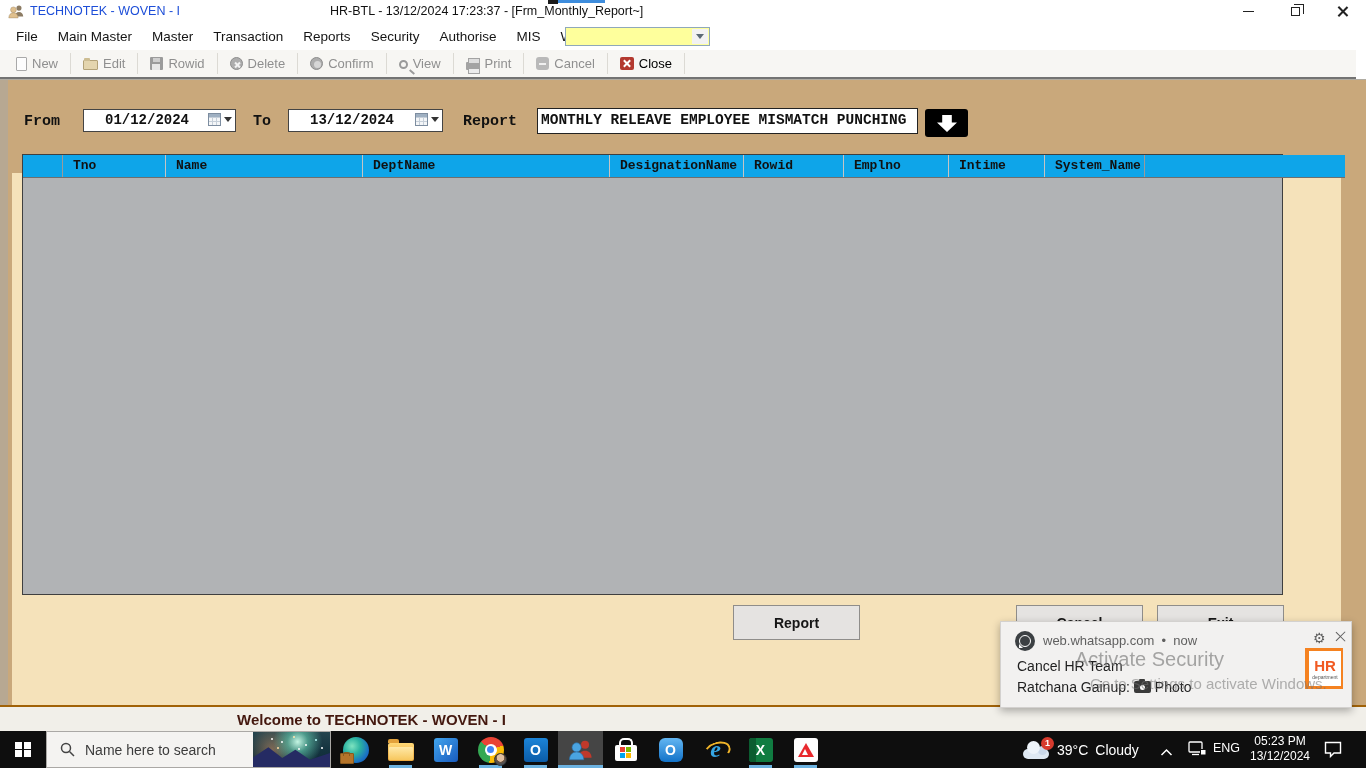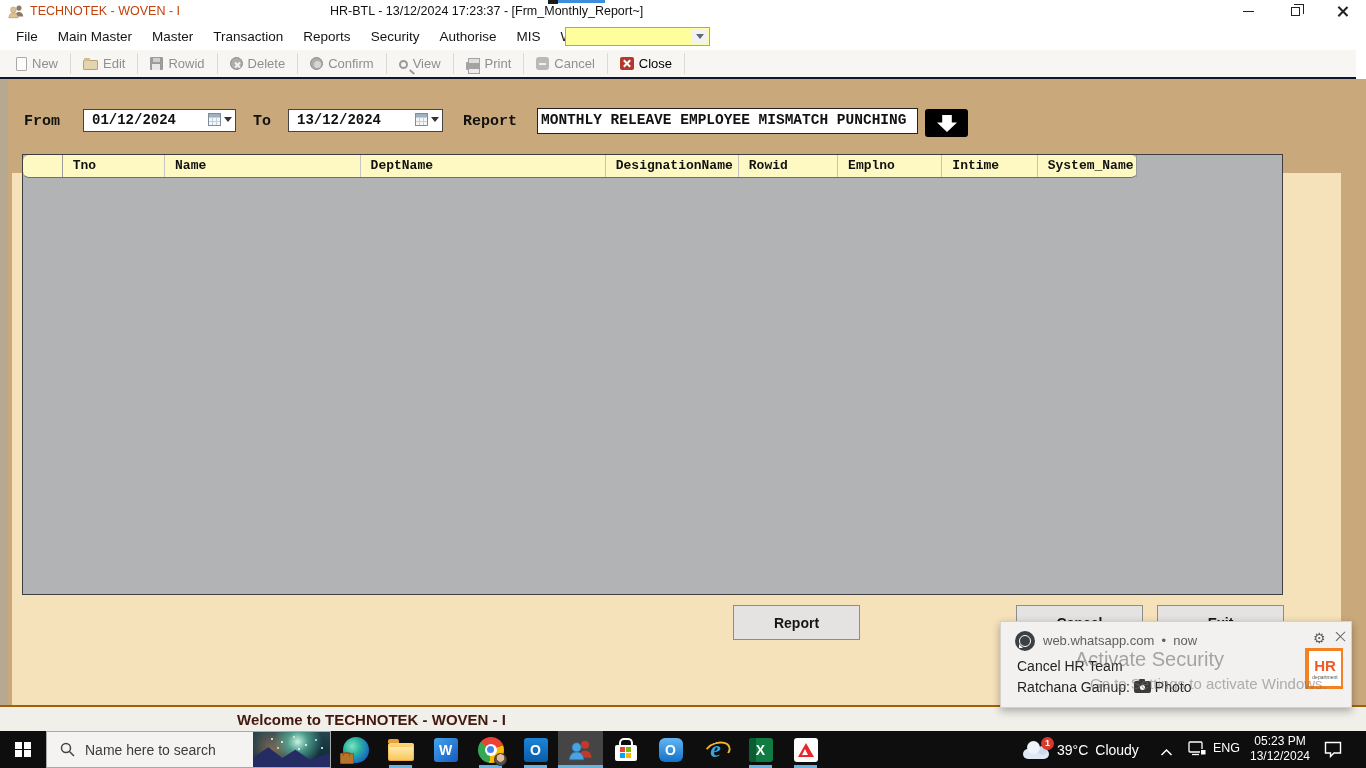--- a/index.html
+++ b/index.html
@@ -3,21 +3,21 @@
 <meta charset="utf-8">
 <style>
   * { margin:0; padding:0; box-sizing:border-box; }
   html,body { width:1366px; height:768px; overflow:hidden; }
   body { font-family:"Liberation Sans", sans-serif; background:#fff; }
   #screen { position:relative; width:1366px; height:768px; background:#fff; }
 
   
   .titlebar { position:absolute; left:0; top:0; width:1366px; height:23px; background:#fff; }
   .app-icon { position:absolute; left:7px; top:3px; width:18px; height:17px; }
-  .app-title { position:absolute; left:30px; top:4px; font-size:12.5px; color:#c2410c; }
+  .app-title { position:absolute; left:30px; top:4px; font-size:12.5px; color:#1d4ed8; }
   .doc-title { position:absolute; left:330px; top:4px; font-size:12.5px; color:#111; }
   .win-controls { position:absolute; right:0; top:0; height:23px; display:flex; }
   .wc { width:47px; height:23px; display:flex; align-items:center; justify-content:center; }
   .glyph-min { width:11px; height:0; border-top:1.6px solid #222; }
   .glyph-restore { position:relative; width:9px; height:9px; border:1.2px solid #222; background:#fff; }
   .glyph-restore::before { content:""; position:absolute; left:2px; top:-4px; width:9px; height:9px; border:1.2px solid #222; border-bottom:none; border-left:none; }
   .glyph-close { position:relative; width:11px; height:11px; }
   .glyph-close::before,.glyph-close::after { content:""; position:absolute; left:5px; top:-1px; width:1.6px; height:13px; background:#222; }
   .glyph-close::before { transform:rotate(45deg); }
   .glyph-close::after { transform:rotate(-45deg); }
@@ -26,21 +26,21 @@
 
   
   .menubar { position:absolute; left:0; top:23px; width:1366px; height:27px; background:#fff; display:flex; align-items:center; }
   .menu-item { font-size:13.5px; color:#151515; padding:4px 10px; cursor:default; }
   .menu-item:first-child { margin-left:6px; }
   .menu-combo { position:absolute; left:565px; top:4px; width:145px; height:19px; background:#feff9c; border:1px solid #8fa8ba; display:flex; }
   .menu-combo-btn { position:absolute; right:1px; top:1px; width:16px; height:15px; background:#f2f2f2; display:flex; align-items:center; justify-content:center; }
   .combo-caret { width:0; height:0; border-left:4px solid transparent; border-right:4px solid transparent; border-top:5px solid #5c6a75; }
 
   
-  .toolbar { position:absolute; left:0; top:50px; width:1356px; height:29px; background:#f7f6f3; border-bottom:2px solid #0f172a; display:flex; align-items:center; padding-left:6px; }
+  .toolbar { position:absolute; left:0; top:50px; width:1356px; height:29px; background:#f7f6f3; border-bottom:2px solid #737373; display:flex; align-items:center; padding-left:6px; }
   .tbtn { display:flex; align-items:center; gap:5px; padding:0 10px; height:24px; font-size:13px; color:#8f8f8f; }
   .tbtn.enabled { color:#000; }
   .tsep { width:1px; height:21px; background:#dcdad4; margin:0 2px; }
   .ticon { display:inline-block; position:relative; }
   .icon-new { width:11px; height:14px; background:#fdfdfd; border:1px solid #a9a9a9; border-radius:1px; }
   .icon-edit { width:15px; height:10px; background:#e4d5ae; border:1px solid #b3a278; border-radius:1px; margin-top:3px; }
   .icon-edit::before { content:""; position:absolute; left:0; top:-3px; width:6px; height:3px; background:#cdbd93; border-radius:1px 1px 0 0; }
   .icon-save { width:13px; height:13px; background:#9b9b9b; border-radius:1px; }
   .icon-save::after { content:""; position:absolute; left:2px; bottom:0; width:8px; height:6px; background:#e8e8e8; }
   .icon-save::before { content:""; position:absolute; left:3px; top:1px; width:7px; height:4px; background:#cfcfcf; }
@@ -59,34 +59,34 @@
   .icon-closered::before,.icon-closered::after { content:""; position:absolute; left:6px; top:2px; width:2px; height:9px; background:#fff; }
   .icon-closered::before { transform:rotate(45deg); }
   .icon-closered::after { transform:rotate(-45deg); }
 
   
   .main { position:absolute; left:0; top:79px; width:1366px; height:626px; background:#c9a87b; border-top:1px solid #b0aca2; }
   .main::before { content:""; position:absolute; left:0; top:0; width:8px; height:100%; background:#a8a8a6; opacity:.55; }
   .panel { position:absolute; left:12px; top:93px; width:1329px; height:554px; background:#f5e2ba; }
 
   .form-label { position:absolute; font-family:"Liberation Mono", monospace; font-weight:bold; font-size:15px; color:#111; }
-  .date-field { position:absolute; top:109px; height:23px; background:#fff; border:1px solid #444; font-family:"Liberation Mono", monospace; font-weight:bold; font-size:14px; color:#111; line-height:21px; padding-left:8px; }
+  .date-field { position:absolute; top:109px; height:23px; background:#fff; border:1px solid #444; font-family:"Liberation Mono", monospace; font-weight:bold; font-size:14px; color:#111; line-height:21px; padding-left:21px; }
   .date-icons { position:absolute; right:3px; top:3px; display:flex; align-items:center; gap:3px; }
   .cal-icon { width:13px; height:13px; border:1px solid #7d8da0; background:
       linear-gradient(#9fb0c2 0 3px, transparent 3px),
       repeating-linear-gradient(90deg, transparent 0 3px, #c6cfd9 3px 4px),
       repeating-linear-gradient(transparent 0 3px, #c6cfd9 3px 4px);
       background-color:#f4f6f8; }
   .dd-caret { width:0; height:0; border-left:4px solid transparent; border-right:4px solid transparent; border-top:5px solid #333; }
   .report-field { position:absolute; left:537px; top:108px; width:381px; height:26px; background:#fff; border:1.5px solid #222; font-family:"Liberation Mono", monospace; font-weight:bold; font-size:14.5px; color:#111; line-height:23px; padding-left:3px; white-space:nowrap; overflow:hidden; }
   .arrow-btn { position:absolute; left:925px; top:109px; width:43px; height:28px; background:#000; border-radius:3px; display:flex; align-items:center; justify-content:center; }
 
   
   .grid { position:absolute; left:22px; top:154px; width:1261px; height:441px; border:1px solid #3f3f3f; background:#b1b3b5; }
-  .grid-header { position:absolute; left:0; top:0; width:1114px; height:23px; background:#fef9c3; display:flex; border-bottom:1.5px solid #6f6f6f;border-radius:6px; }
+  .grid-header { position:absolute; left:0; top:0; width:1322px; height:23px; background:#0ea5e9; display:flex; border-bottom:1.5px solid #6f6f6f; }
   .gh-cell { height:100%; font-family:"Liberation Mono", monospace; font-weight:bold; font-size:13px; color:#111; line-height:22px; padding-left:10px; border-right:1px solid #c4c4c4; overflow:hidden; white-space:nowrap; }
   .gc0{width:40px; border-right:1px solid #9a9a9a;} .gc1{width:103px;} .gc2{width:197px;} .gc3{width:247px;}
   .gc4{width:134px;} .gc5{width:100px;} .gc6{width:105px;} .gc7{width:96px;} .gc8{width:100px; border-right:1px solid #9a9a9a;}
   .grid-body { position:absolute; left:0; top:23px; right:0; bottom:0; background:#b1b3b5; }
 
   
   .action-btn { position:absolute; top:605px; width:127px; height:35px; background:#e5e3e1; border:1px solid #8f8d8a; font-weight:bold; font-size:14px; color:#161616; display:flex; align-items:center; justify-content:center; }
 
   
   .statusbar { position:absolute; left:0; top:705px; width:1366px; height:26px; background:#f1efe9; border-top:2px solid #a16207; }

